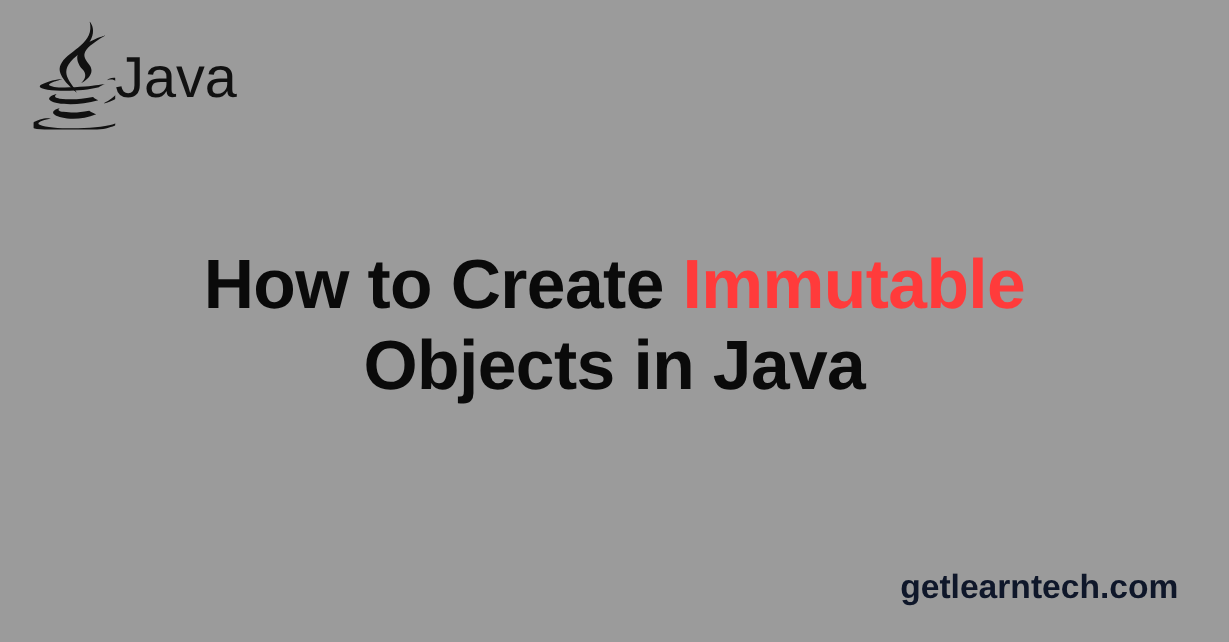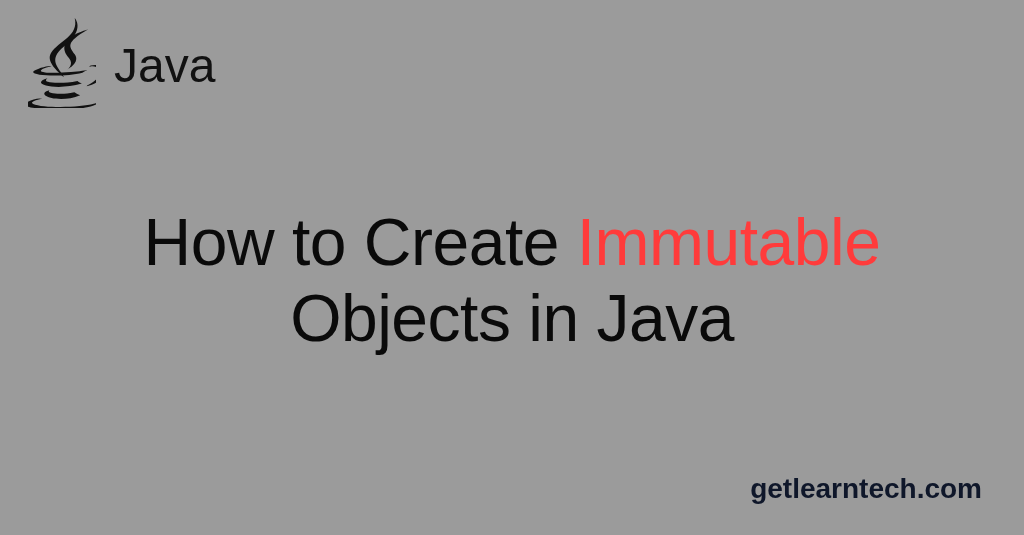--- a/index.html
+++ b/index.html
@@ -14,43 +14,42 @@
       font-family: 'Segoe UI', Arial, sans-serif;
       position: relative;
       overflow: hidden;
     }
     .logo-container {
       position: absolute;
       top: 18px;
       left: 28px;
       display: flex;
       align-items: center;
-      gap: 18px;
     }
     .java-icon {
       width: 68px;
       height: 90px;
     }
     .java-text {
       font-size: 48px;
       font-weight: 400;
       color: #111;
       font-family: Arial, sans-serif;
     }
     .title-container {
       position: absolute;
       top: 205px;
       left: 0;
       right: 0;
       text-align: center;
       padding: 0 60px;
     }
     .title {
-      font-size: 66px;
-      font-weight: 400;
+      font-size: 58px;
+      font-weight: 700;
       line-height: 1.15;
       letter-spacing: -0.5px;
       color: #0a0a0a;
     }
     .title .highlight {
       color: #ff3b3b;
     }
     .footer-text {
       position: absolute;
       bottom: 30px;

